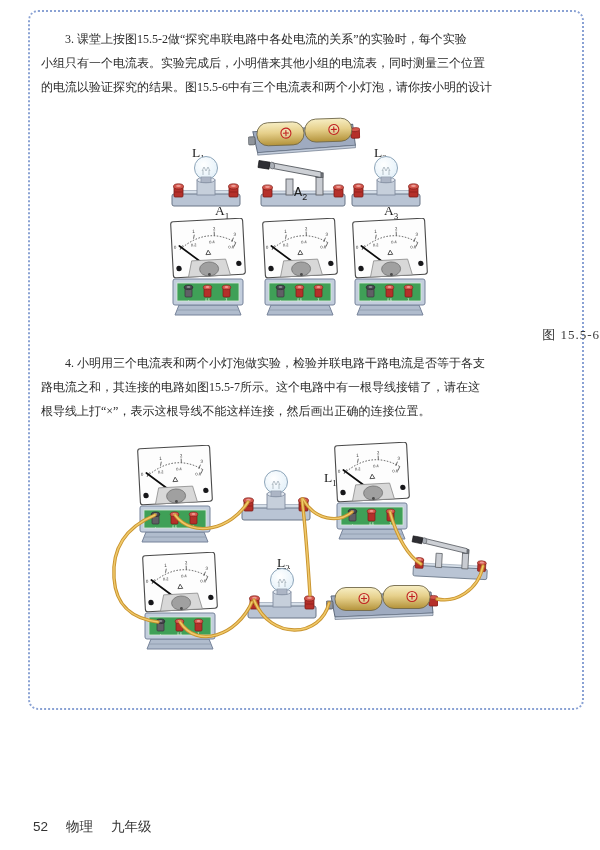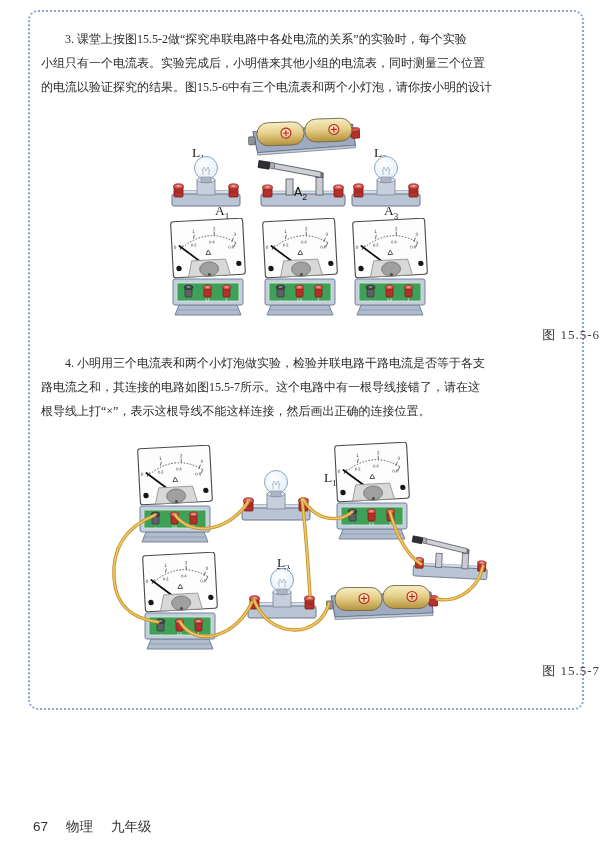--- a/index.html
+++ b/index.html
@@ -600,18 +600,17 @@
       <path d="M175,75 C193,99 231,89 248,62"></path>
       <path d="M303,59 C315,81 339,83 352,72"></path>
       <path d="M302,59 C306,92 308,124 310,155"></path>
       <path d="M390,72 C397,98 409,117 421,124"></path>
       <path d="M483,126 C478,151 455,163 437,159"></path>
       <path d="M329,163 C321,197 271,202 254,160"></path>
       <path d="M180,182 C197,209 237,196 252,162"></path>
     </g>
   </svg>
 
-  <div class="figcap">图 15.5-7</div>
 </div>
 
 <div class="footer">
-  <span>67</span><span>物理</span><span>九年级</span>
+  <span>52</span><span>物理</span><span>九年级</span>
 </div>
 
 </body></html>

